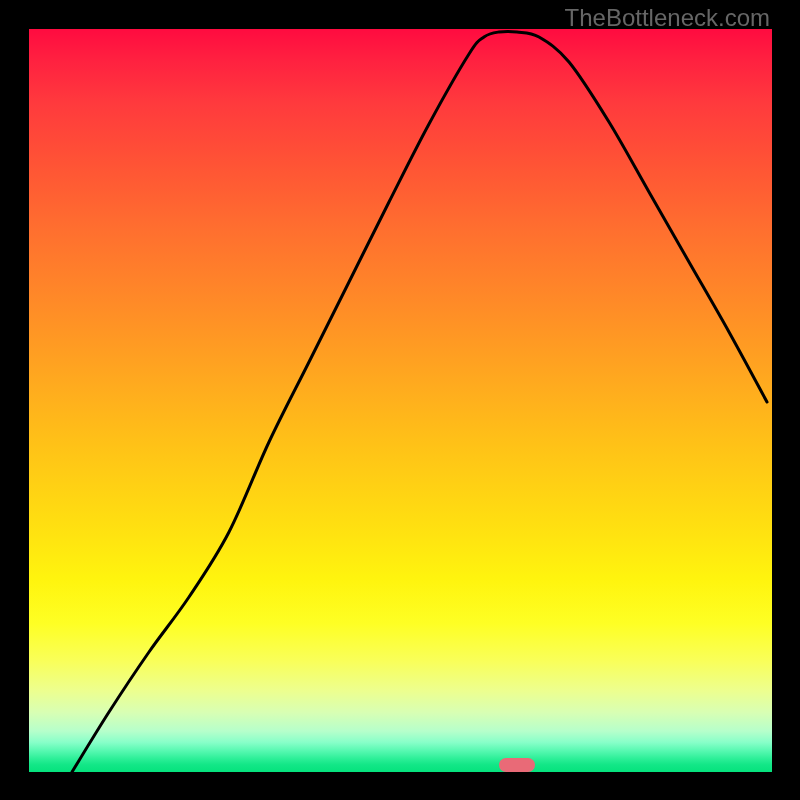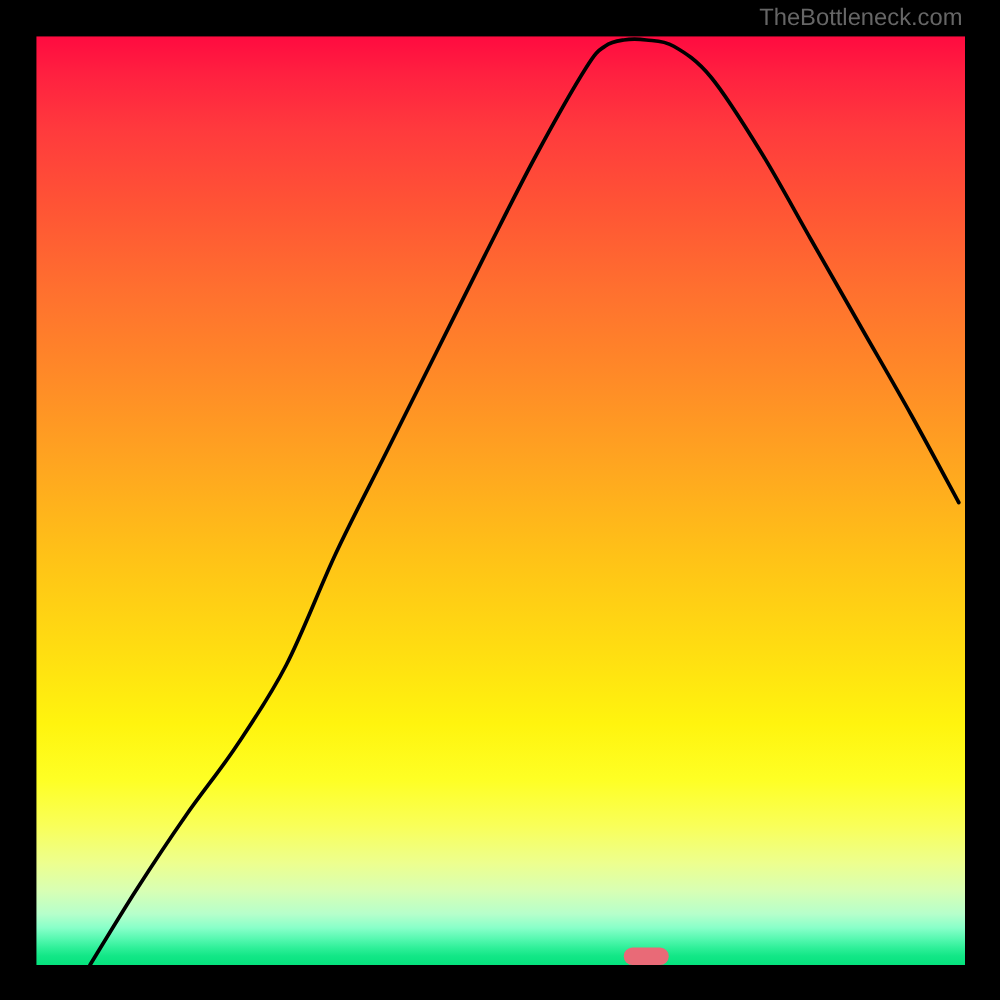--- a/index.html
+++ b/index.html
@@ -51,21 +51,21 @@
       #13e787 99%,
       #05e27d 100%
     );
   }
   .watermark {
     position: absolute;
     top: 4px;
     right: 30px;
     color: #666666;
     font-family: Arial, Helvetica, sans-serif;
-    font-size: 19px;
+    font-size: 24px;
     font-weight: 400;
     letter-spacing: 0px;
     user-select: none;
   }
   svg.curve {
     position: absolute;
     inset: 0;
   }
   .marker {
     position: absolute;

